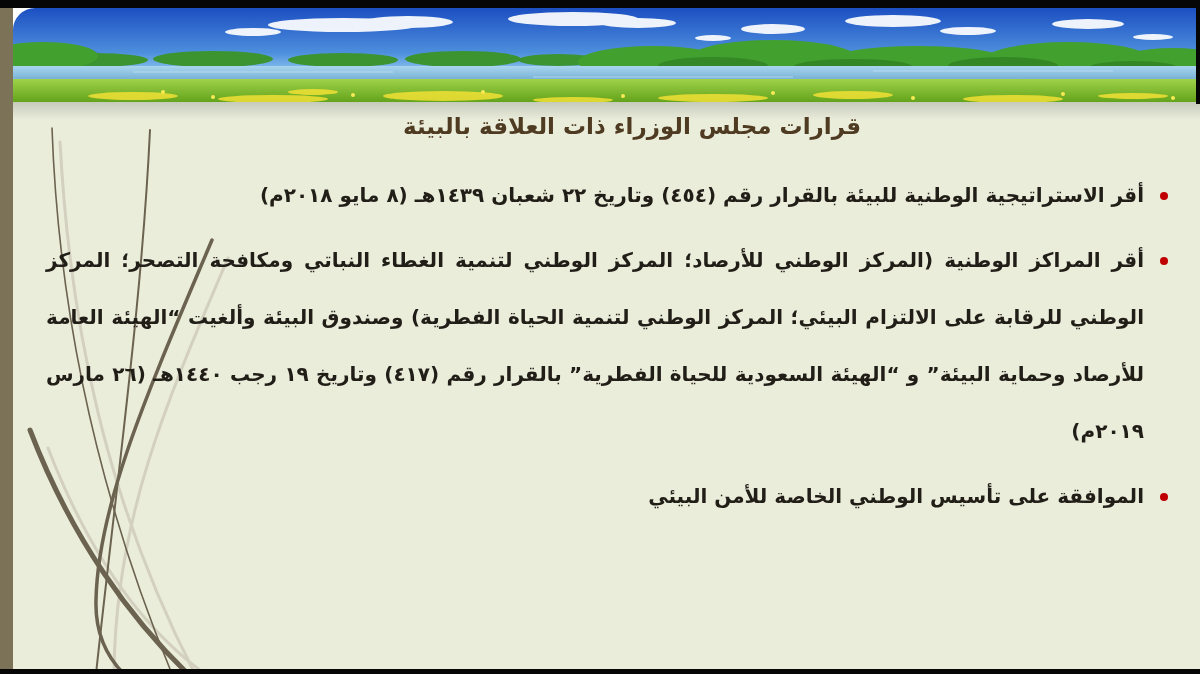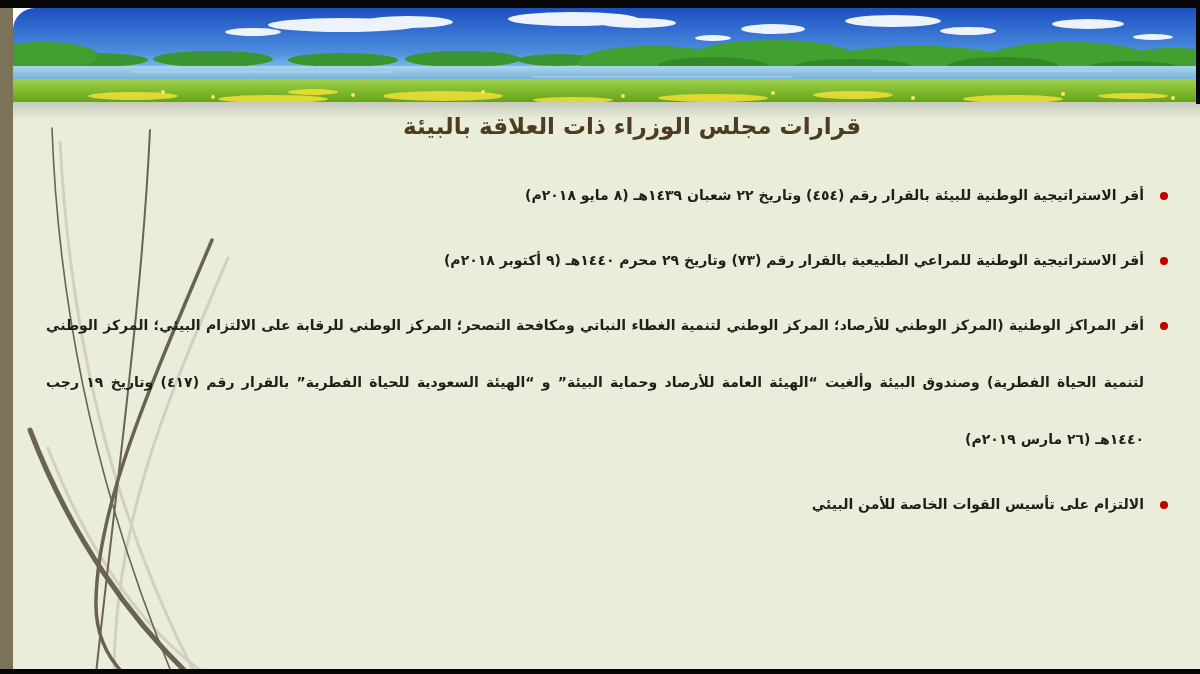--- a/index.html
+++ b/index.html
@@ -25,21 +25,21 @@
   
   .stems { position:absolute; left:0; top:0; width:1200px; height:674px; z-index:1; pointer-events:none; }
 
   
   .title { position:absolute; left:0; top:106px; width:1200px; text-align:center;
            font-size:23px; font-weight:bold; color:#4e3b22; line-height:40px; z-index:3;margin-left:32px; }
 
   
   .list { position:absolute; top:167px; right:26px; width:1128px; direction:rtl; z-index:3; }
   .item { position:relative; padding-right:30px; margin-bottom:8px;
-          font-size:14px; font-weight:bold; color:#211d17; line-height:57px;
+          font-size:20px; font-weight:bold; color:#211d17; line-height:57px;
           text-align:justify; text-align-last:right; }
   .item .dot { position:absolute; right:6px; top:25px; width:8px; height:8px;
                border-radius:50%; background:#c00000; }
 </style>
 </head>
 <body>
 
 <div class="stage">
 
   <div class="left-strip"></div>
@@ -160,29 +160,25 @@
 
   <h1 class="title">قرارات مجلس الوزراء ذات العلاقة بالبيئة</h1>
 
   <div class="list">
     <div class="item">
       <span class="dot"></span>
       <span>أقر الاستراتيجية الوطنية للبيئة بالقرار رقم (٤٥٤) وتاريخ ٢٢ شعبان ١٤٣٩هـ (٨ مايو ٢٠١٨م)</span>
     </div>
     <div class="item">
       <span class="dot"></span>
-      <span>أقر الاستراتيجية الوطنية للمراعي الطبيعية بالقرار رقم (٧٣) وتاريخ ٢٩ محرم ١٤٤٠هـ (٩ أكتوبر ٢٠١٨م)</span>
-    </div>
-    <div class="item">
-      <span class="dot"></span>
       <span>أقر المراكز الوطنية (المركز الوطني للأرصاد؛ المركز الوطني لتنمية الغطاء النباتي ومكافحة التصحر؛ المركز الوطني للرقابة على الالتزام البيئي؛ المركز الوطني لتنمية الحياة الفطرية) وصندوق البيئة وألغيت “الهيئة العامة للأرصاد وحماية البيئة” و “الهيئة السعودية للحياة الفطرية” بالقرار رقم (٤١٧) وتاريخ ١٩ رجب ١٤٤٠هـ (٢٦ مارس ٢٠١٩م)</span>
     </div>
     <div class="item">
       <span class="dot"></span>
-      <span>الالتزام على تأسيس القوات الخاصة للأمن البيئي</span>
+      <span>الموافقة على تأسيس الوطني الخاصة للأمن البيئي</span>
     </div>
     <div class="item">
       
       
     </div>
   </div>
 
   <div class="bar-top"></div>
   <div class="bar-bottom"></div>
   <div class="sliver-right"></div>

